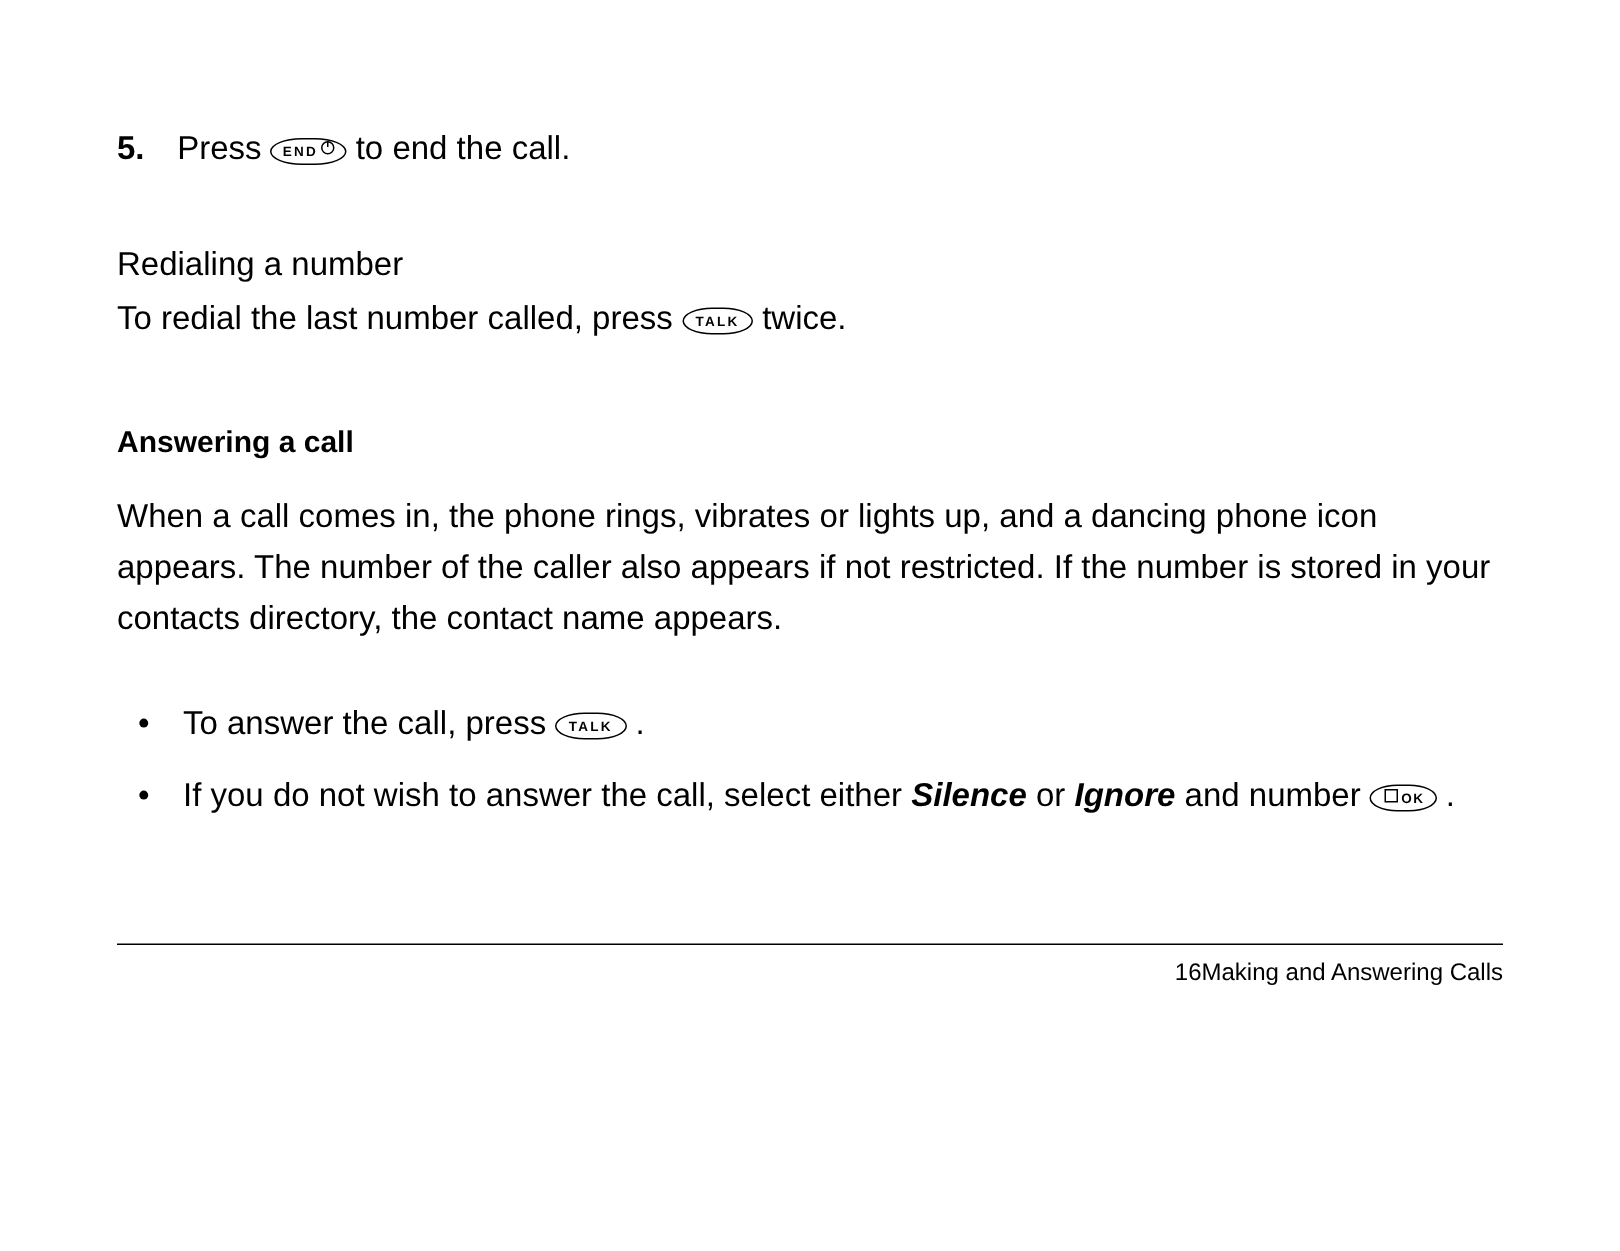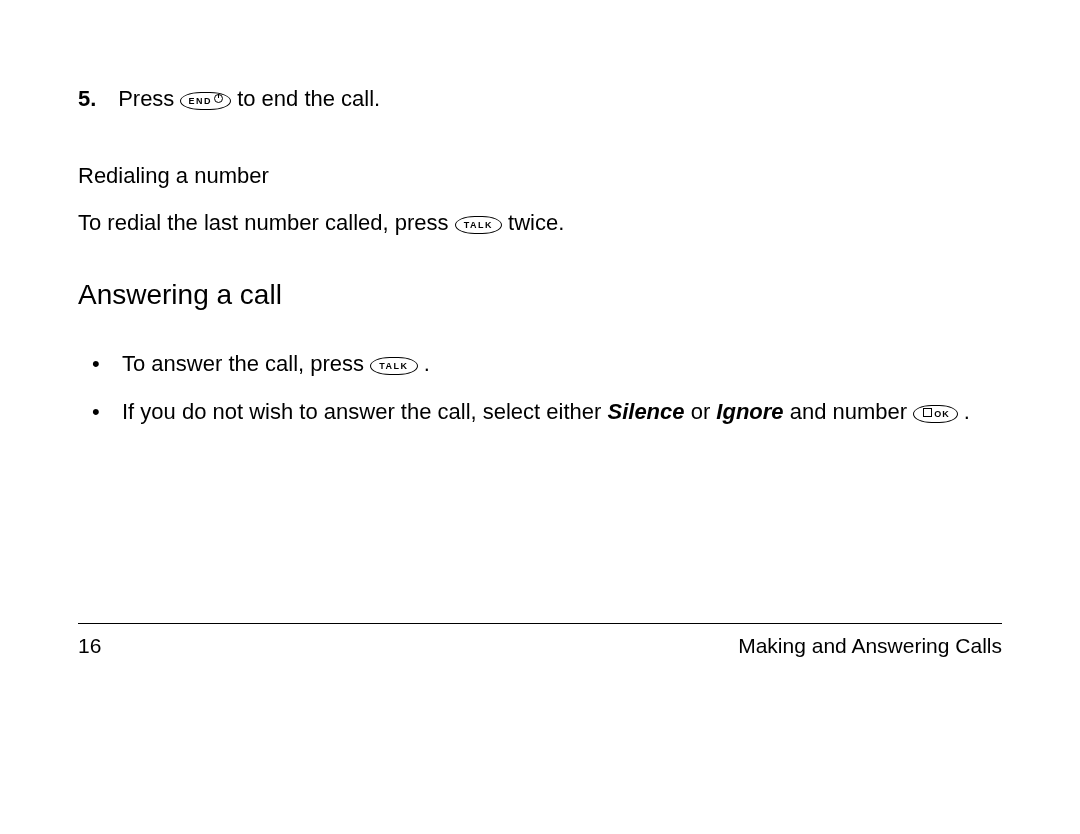--- a/index.html
+++ b/index.html
@@ -28,26 +28,26 @@
     width: 34px;
   }
   .subhead {
     font-size: 22px;
     font-weight: 400;
     margin-top: 48px;
   }
   .para {
     font-size: 22px;
     line-height: 1.5;
-    margin-top: 17px;
+    margin-top: 6px;
   }
   .h2 {
-    font-size: 28px;
-    font-weight: 400;
-    margin-top: 40px;
+    font-size: 20px;
+    font-weight: 700;
+    margin-top: 56px;
   }
   .body-p {
     font-size: 22px;
     line-height: 1.55;
     margin-top: 20px;
   }
   .bullets {
     margin-top: 32px;
   }
   .bullet {
@@ -132,22 +132,22 @@
     right: 78px;
     bottom: 36px;
   }
   .footer-rule {
     border: none;
     border-top: 1px solid #000;
     margin: 0 0 10px 0;
   }
   .footer-row {
     display: flex;
-    justify-content: space-between;
-    font-size: 21px;
+    justify-content: flex-end;
+    font-size: 16px;
   }
 </style>
 </head>
 <body>
 
 <div class="page">
 
   <div class="step-line">
     <span class="step-num">5.</span>
     <span>Press </span>
@@ -158,20 +158,21 @@
   <div class="subhead">Redialing a number</div>
 
   <div class="para">
     <span>To redial the last number called, press </span>
     <span class="keycap">TALK</span>
     <span> twice.</span>
   </div>
 
   <div class="h2">Answering a call</div>
 
+  <div class="body-p">When a call comes in, the phone rings, vibrates or lights up, and a dancing phone icon appears. The number of the caller also appears if not restricted. If the number is stored in your contacts directory, the contact name appears.</div>
 
   <div class="bullets">
     <div class="bullet">
       <span>To answer the call, press </span>
       <span class="keycap">TALK</span>
       <span>.</span>
     </div>
     <div class="bullet">
       <span>If you do not wish to answer the call, select either </span>
       <span class="bold">Silence</span>

